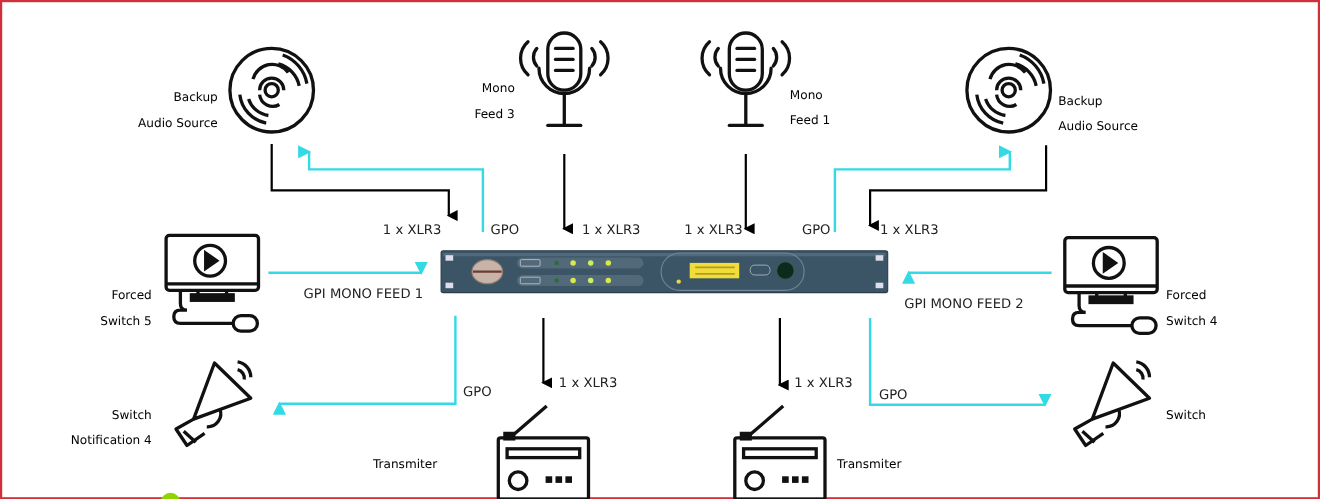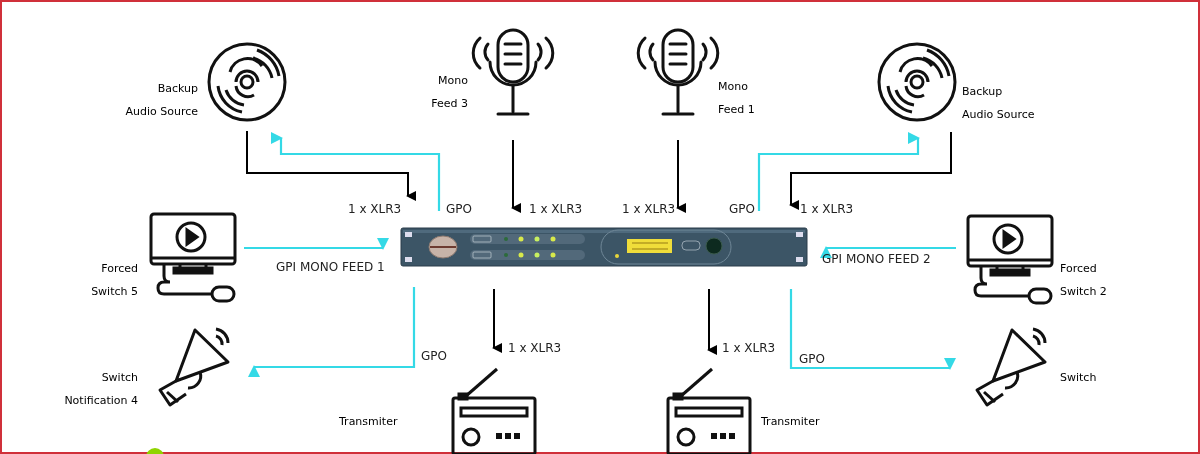--- a/index.html
+++ b/index.html
@@ -206,38 +206,38 @@
 <div class="lbl" style="left:962px; top:80px;">
   <div>Backup</div>
   <div>Audio Source</div>
 </div>
 <div class="lbl r" style="right:1062px; top:257px;">
   <div>Forced</div>
   <div>Switch 5</div>
 </div>
 <div class="lbl" style="left:1060px; top:257px;">
   <div>Forced</div>
-  <div>Switch 2</div>
+  <div>Switch 4</div>
 </div>
 <div class="lbl r" style="right:1062px; top:366px;">
   <div>Switch</div>
   <div>Notification 4</div>
 </div>
 <div class="lbl" style="left:1060px; top:366px;">
   <div>Switch</div>
 </div>
 <div class="lbl" style="left:339px; top:410px;">Transmiter</div>
 <div class="lbl" style="left:761px; top:410px;">Transmiter</div>
 
 <div class="small" style="left:348px; top:202px;">1 x XLR3</div>
 <div class="small" style="left:446px; top:202px;">GPO</div>
 <div class="small" style="left:529px; top:202px;">1 x XLR3</div>
 <div class="small" style="left:622px; top:202px;">1 x XLR3</div>
 <div class="small" style="left:729px; top:202px;">GPO</div>
 <div class="small" style="left:800px; top:202px;">1 x XLR3</div>
 <div class="small" style="left:276px; top:260px;">GPI MONO FEED 1</div>
-<div class="small" style="left:822px; top:252px;">GPI MONO FEED 2</div>
+<div class="small" style="left:822px; top:269px;">GPI MONO FEED 2</div>
 <div class="small" style="left:421px; top:349px;">GPO</div>
 <div class="small" style="left:508px; top:341px;">1 x XLR3</div>
 <div class="small" style="left:722px; top:341px;">1 x XLR3</div>
 <div class="small" style="left:799px; top:352px;">GPO</div>
 
 <div class="green-dot"></div>
 
 </body></html>

